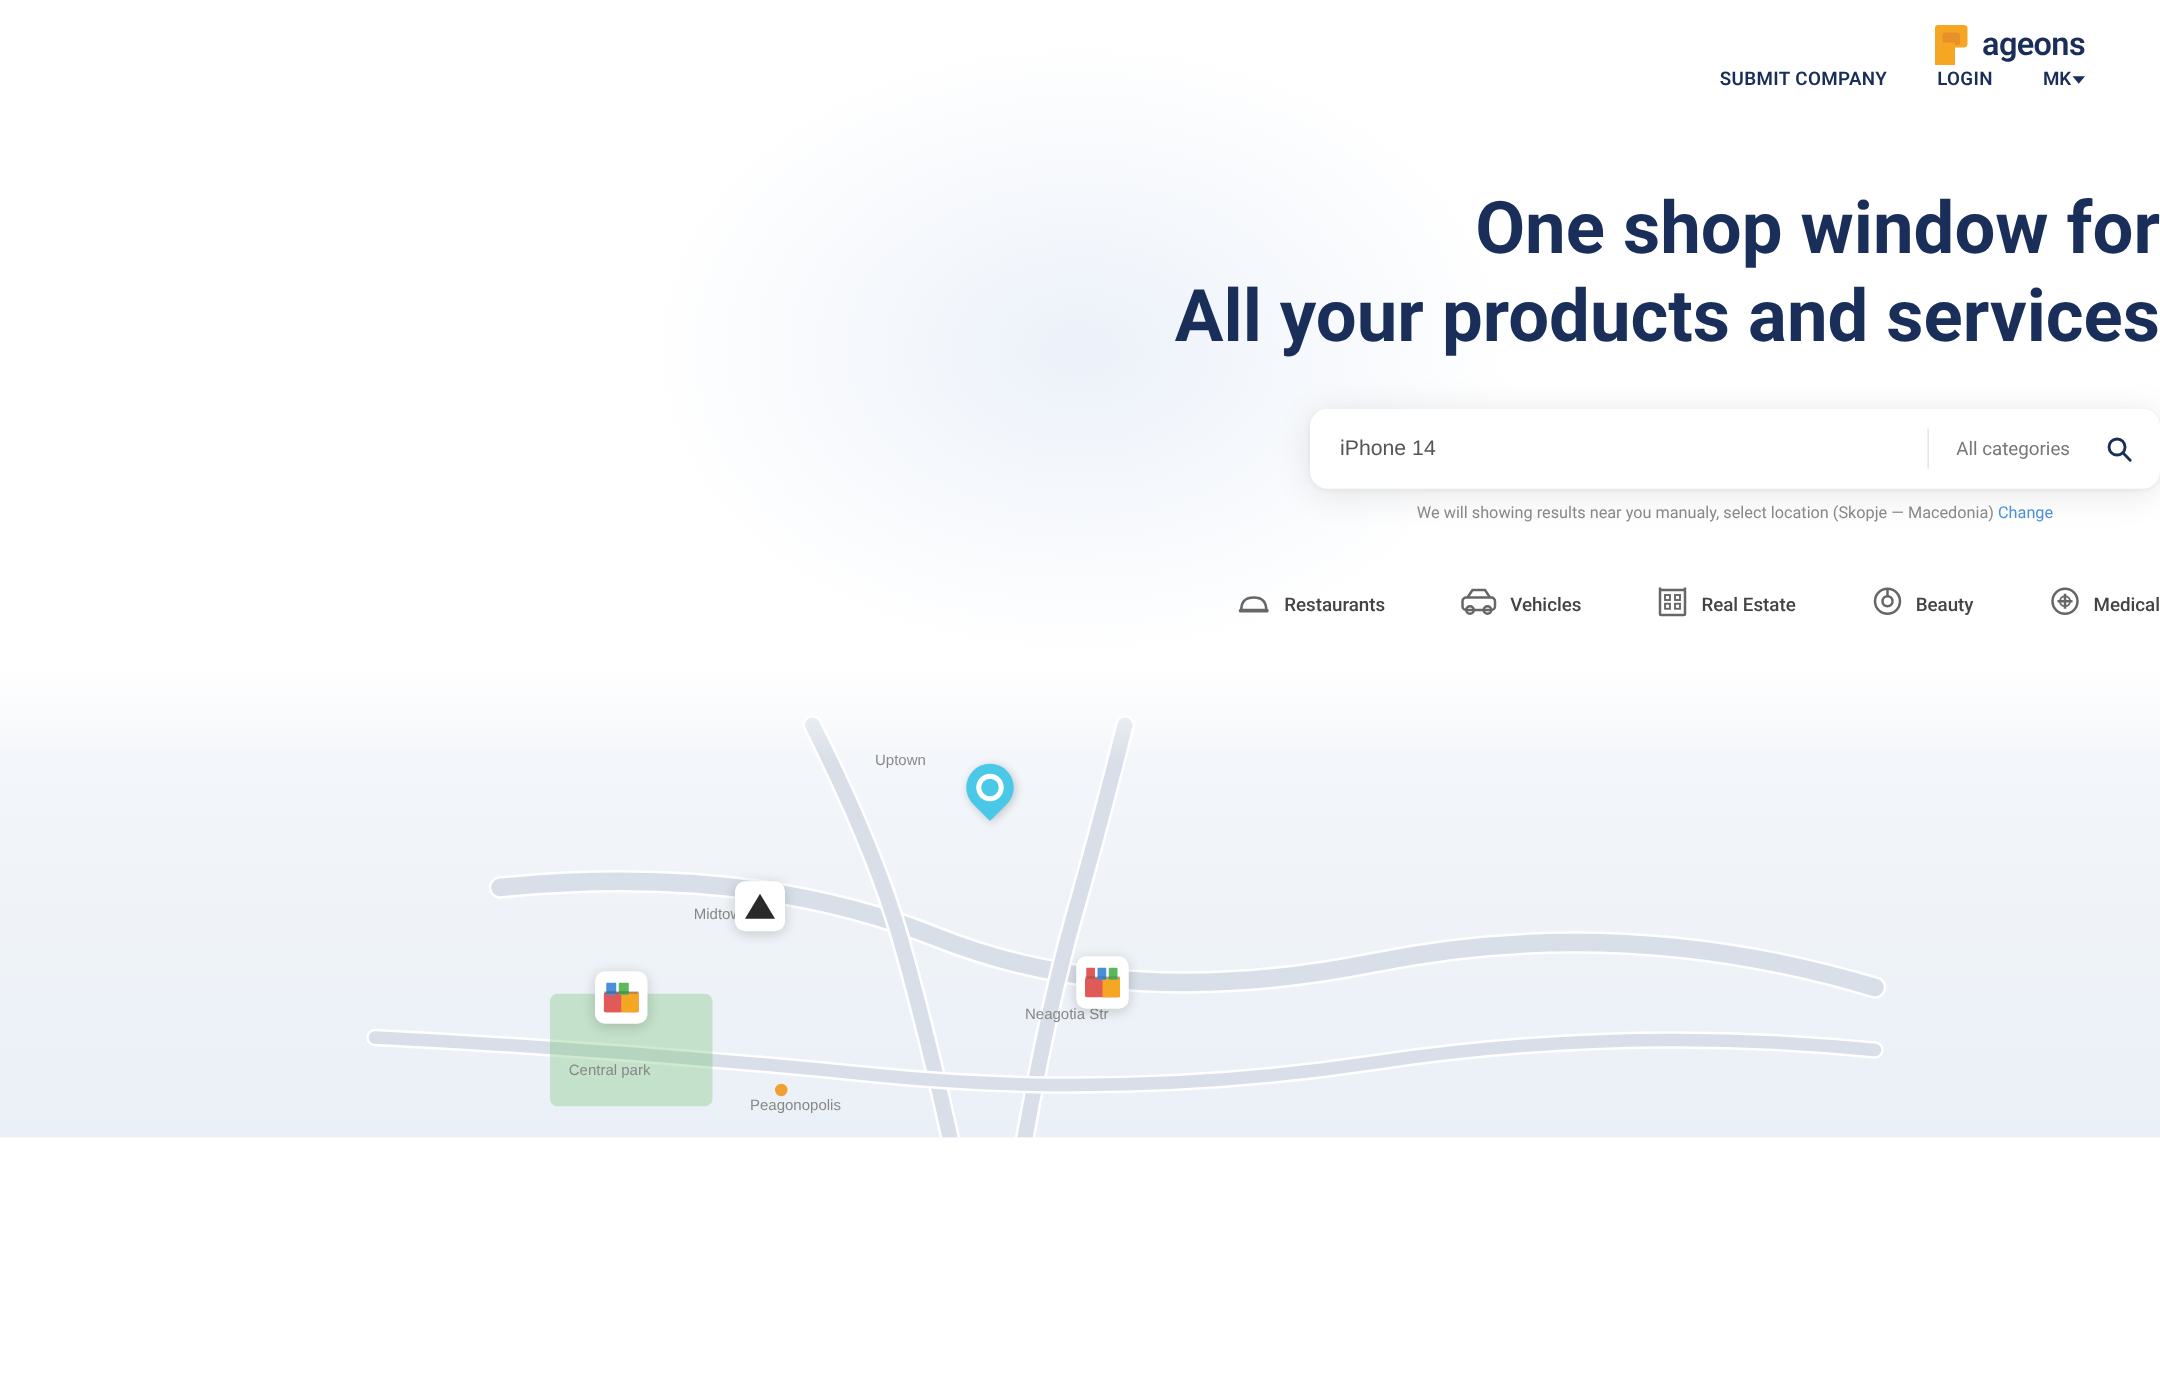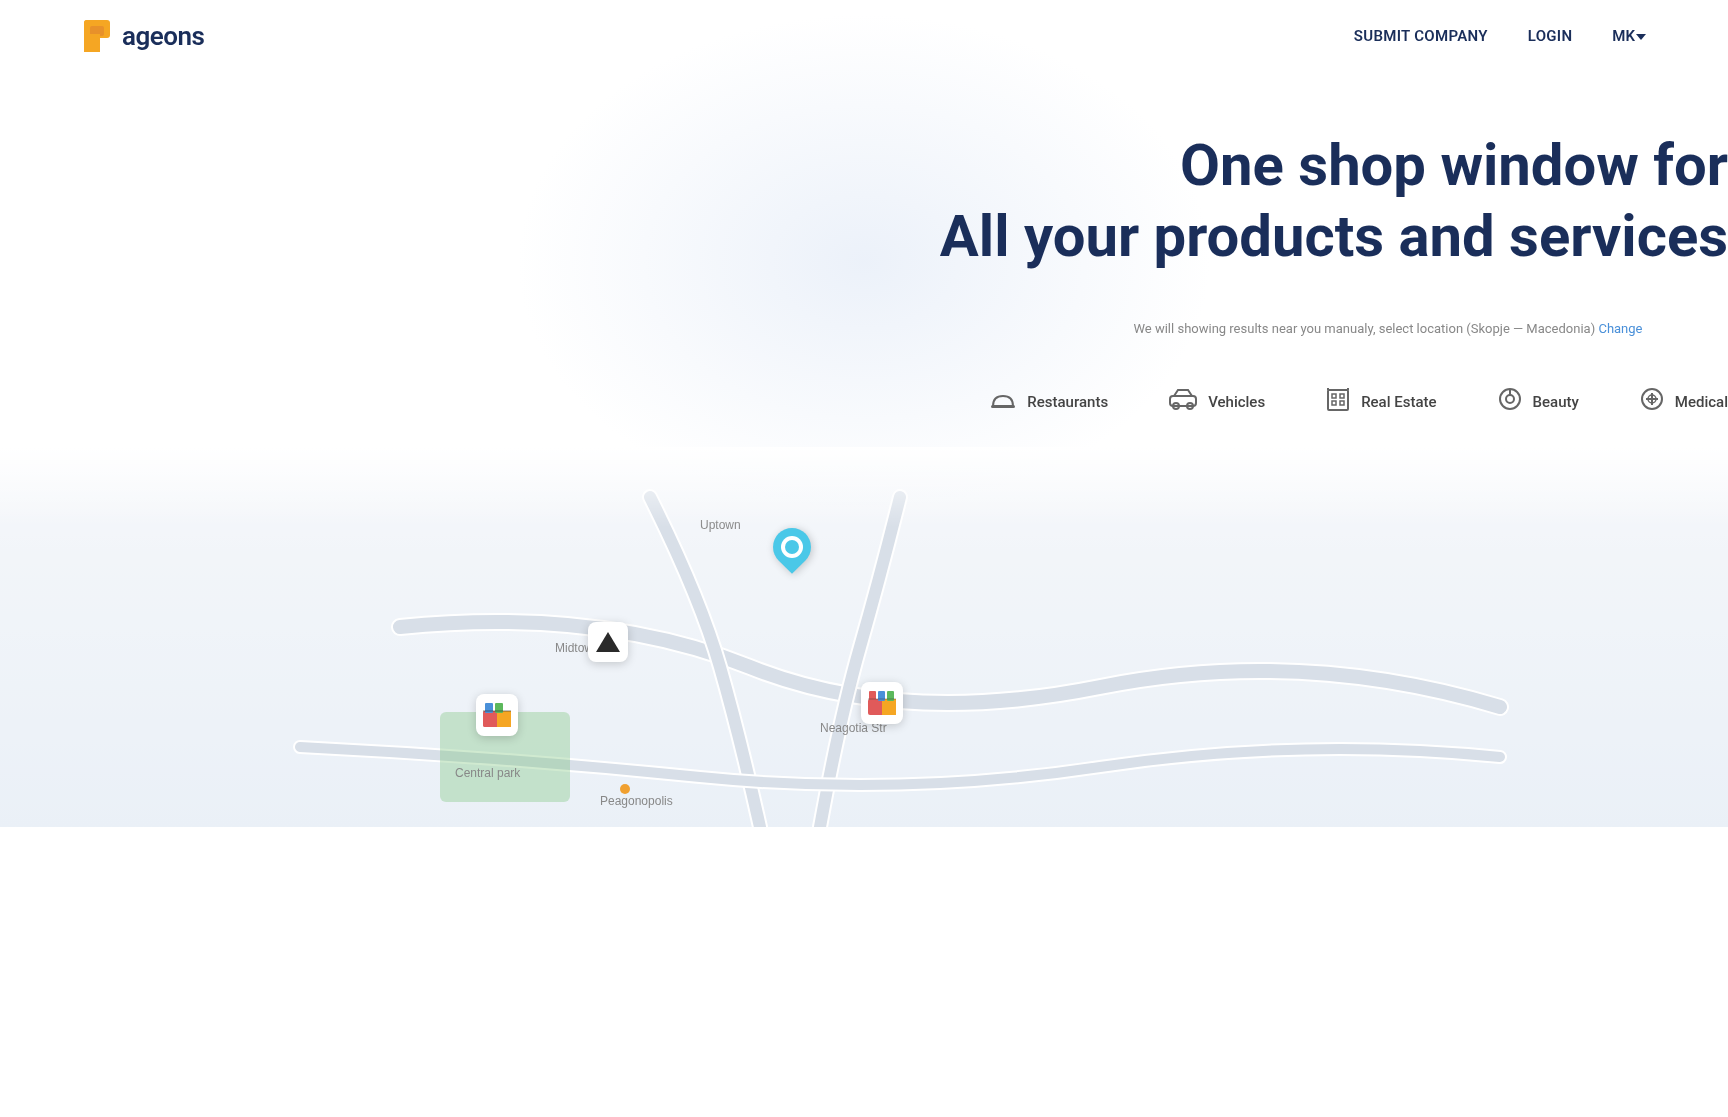--- a/index.html
+++ b/index.html
@@ -8,25 +8,26 @@
       font-family: -apple-system, BlinkMacSystemFont, 'Segoe UI', Roboto, sans-serif;
       background: #ffffff;
       width: 1728px;
       min-height: 1117px;
       overflow-x: hidden;
     }
 
     
     .navbar {
       display: flex;
-      align-items: center;
+      align-items: flex-end;
       justify-content: space-between;
-      padding: 18px 82px;
+      padding: 18px 60px;
       position: relative;
       z-index: 10;
+      flex-direction: column;
     }
 
     .logo-wrap {
       display: flex;
       align-items: center;
       gap: 0px;
     }
 
     .logo-icon {
       width: 36px;
@@ -319,20 +320,31 @@
       <span class="chevron-down"></span>
     </div>
   </div>
 </nav>
 
 <section class="hero">
   <h1 class="hero-title">One shop window for</h1>
   <h2 class="hero-subtitle">All your products and services</h2>
 
   <div class="search-container">
+    <div class="search-box">
+      <input class="search-input" type="text" value="iPhone 14" style="">
+      <div class="search-divider"></div>
+      <span class="search-category">All categories</span>
+      <button class="search-btn">
+        <svg class="search-icon-svg" viewBox="0 0 24 24">
+          <circle cx="10.5" cy="10.5" r="7"></circle>
+          <line x1="16" y1="16" x2="22" y2="22"></line>
+        </svg>
+      </button>
+    </div>
     <p class="location-hint">
       <span>We will showing results near you manualy, select location (Skopje — Macedonia)</span>
       <a>Change</a>
     </p>
   </div>
 
   <div class="categories">
 
     <div class="category-item">
       <div class="category-icon">

